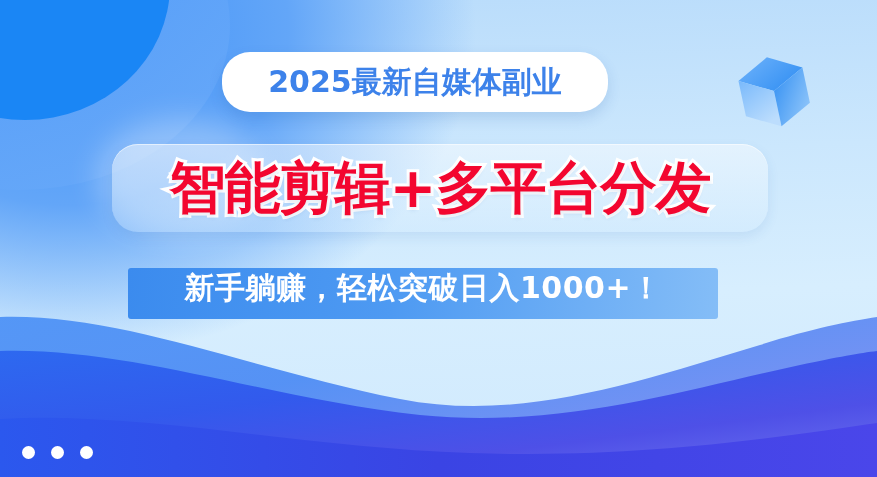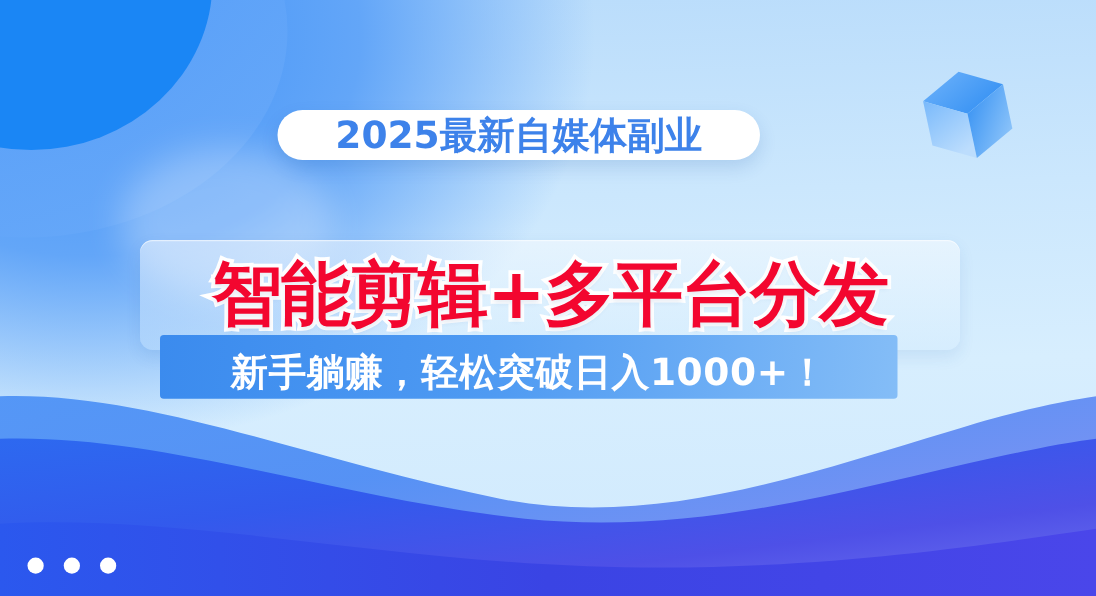--- a/index.html
+++ b/index.html
@@ -90,52 +90,50 @@
     color: rgba(255,255,255,0.88);
     font-weight: 400;
   }
 
   
   .pill {
     position: absolute;
     left: 222px;
     top: 52px;
     width: 386px;
-    height: 40px;
+    height: 60px;
     border-radius: 28px;
     background: #ffffff;
     box-shadow: 0 6px 14px rgba(32,90,170,0.16);
     display: flex;
     align-items: center;
     justify-content: center;
-    margin-top: 36px;
   }
   .pill-text {
     font-size: 30px;
     font-weight: 700;
     color: #3d82ea;
     letter-spacing: 0px;
     white-space: nowrap;
     font-family: "DejaVu Sans", "Liberation Sans", sans-serif;
   }
 
   
   .headline-bar {
     position: absolute;
     left: 112px;
     top: 144px;
     width: 656px;
     height: 88px;
-    border-radius: 10px;
+    border-radius: 26px;
     background: linear-gradient(180deg, rgba(255,255,255,0.48) 0%, rgba(236,247,255,0.40) 55%, rgba(214,236,255,0.30) 100%);
     box-shadow: 0 5px 12px rgba(40,100,180,0.10), inset 0 1px 0 rgba(255,255,255,0.55);
     display: flex;
     align-items: center;
     justify-content: center;
-    margin-top: 48px;
   }
   .headline-text {
     font-size: 56px;
     line-height: 1;
     font-weight: 700;
     color: #f3062f;
     white-space: nowrap;
     font-family: "DejaVu Sans", "Liberation Sans", sans-serif;
     letter-spacing: -1px;
     -webkit-text-stroke: 6px #ffffff;
@@ -146,21 +144,21 @@
   
   .blue-bar {
     position: absolute;
     left: 128px;
     top: 268px;
     width: 590px;
     height: 51px;
     border-radius: 3px;
     background: linear-gradient(95deg, #3b8bee 0%, #4e9af2 45%, #84bdf7 100%);
     display: flex;
-    align-items: flex-end;
+    align-items: flex-start;
     justify-content: center;
   }
   .blue-bar-text {
     font-size: 30px;
     font-weight: 700;
     color: #ffffff;
     white-space: nowrap;
     letter-spacing: 0.5px;
     font-family: "DejaVu Sans", "Liberation Sans", sans-serif;
   }

